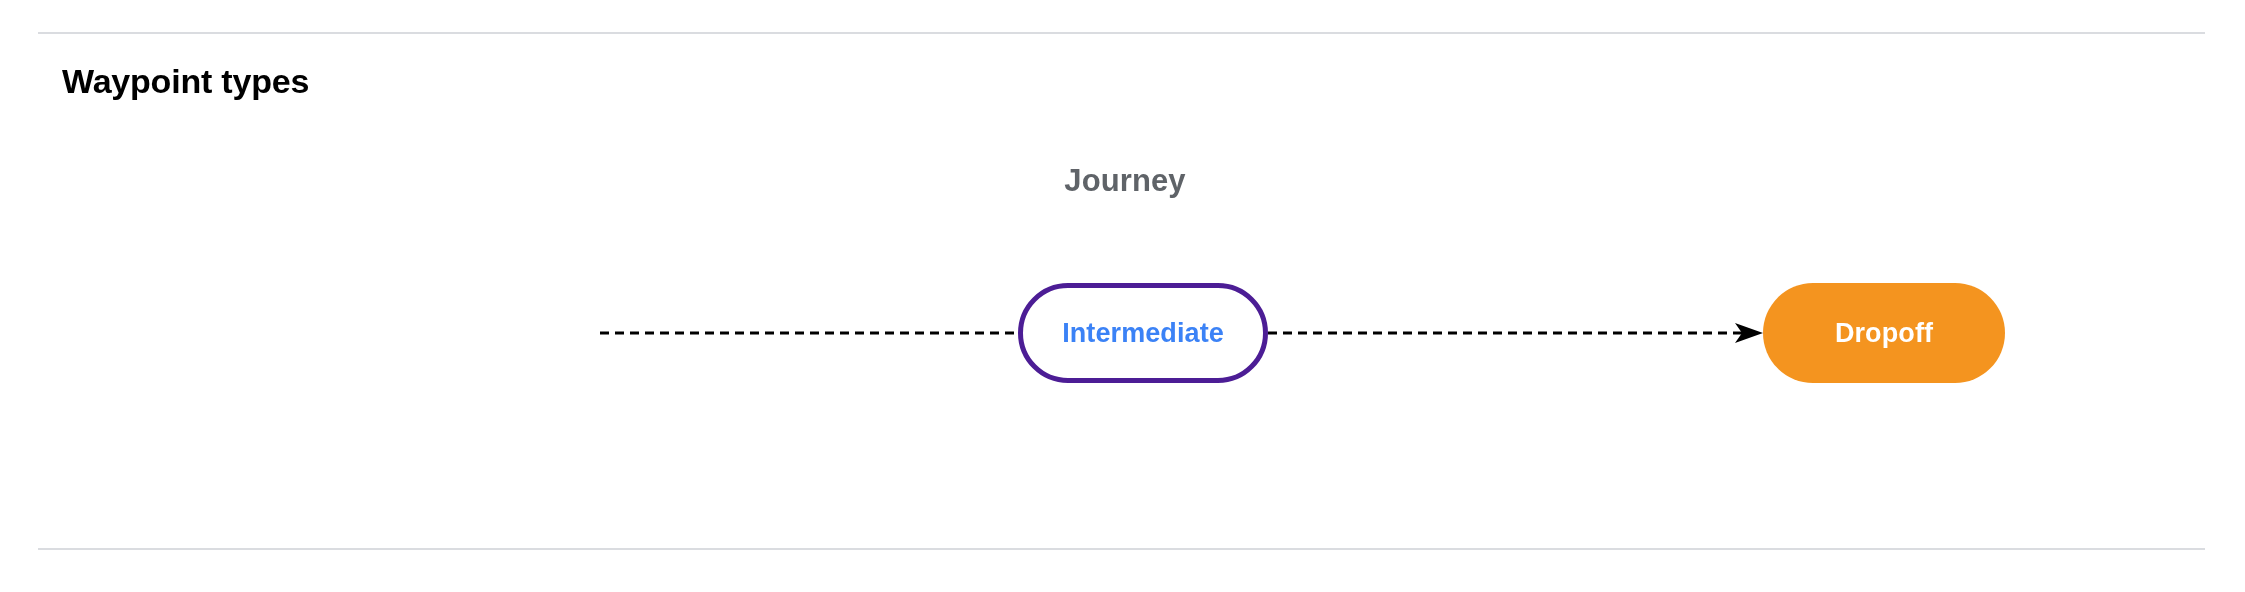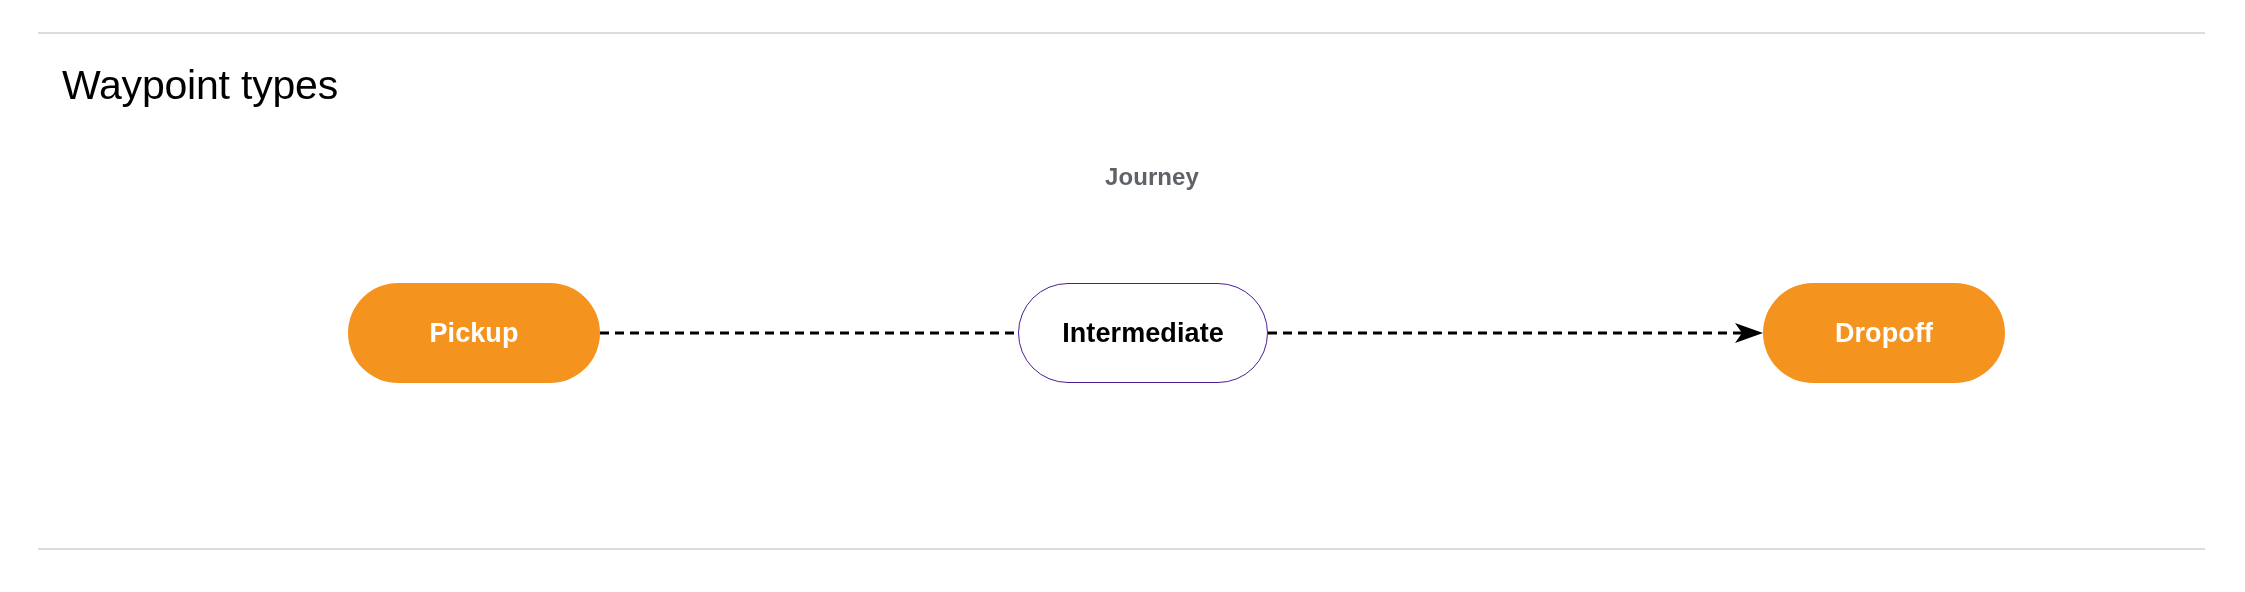--- a/index.html
+++ b/index.html
@@ -29,43 +29,43 @@
     background: #dadce0;
   }
   .divider.top    { top: 32px; }
   .divider.bottom { top: 548px; }
 
   
   .section-title {
     position: absolute;
     left: 62px;
     top: 62px;
-    font-size: 41px;
-    font-weight: normal;
+    font-size: 34px;
+    font-weight: bold;
     color: #000000;
     letter-spacing: -0.2px;
     white-space: nowrap;
   }
 
   
   .diagram {
     position: absolute;
     left: 0;
     top: 0;
     width: 2245px;
     height: 592px;
   }
 
   .journey-label {
     position: absolute;
-    left: 952px;
+    left: 925px;
     top: 163px;
     width: 400px;
     text-align: center;
-    font-size: 24px;
+    font-size: 31px;
     font-weight: bold;
     color: #5f6368;
     letter-spacing: 0.1px;
     white-space: nowrap;
   }
 
   
   .connectors {
     position: absolute;
     left: 0;
@@ -95,22 +95,22 @@
     left: 348px;
     width: 252px;
     background: #F4941F;
     color: #ffffff;
   }
 
   .node-intermediate {
     left: 1018px;
     width: 250px;
     background: #ffffff;
-    border: 1px solid #4c1d95;
-    color: #000000;
+    border: 5px solid #4c1d95;
+    color: #3b82f6;
   }
 
   .node-dropoff {
     left: 1763px;
     width: 242px;
     background: #F4941F;
     color: #ffffff;
     text-align: right;
   }
 </style>
@@ -128,23 +128,20 @@
     <div class="journey-label">Journey</div>
 
     <svg class="connectors" width="2245" height="592" viewBox="0 0 2245 592" xmlns="http://www.w3.org/2000/svg">
 
       <line x1="600" y1="333" x2="1018" y2="333" stroke="#000000" stroke-width="3" stroke-dasharray="9 6"></line>
 
       <line x1="1268" y1="333" x2="1742" y2="333" stroke="#000000" stroke-width="3" stroke-dasharray="9 6"></line>
       <polygon points="1763,333 1735,323 1742,333 1735,343" fill="#000000"></polygon>
     </svg>
 
-    <div class="node node-pickup">
-      <span>Pickup</span>
-    </div>
 
     <div class="node node-intermediate">
       <span>Intermediate</span>
     </div>
 
     <div class="node node-dropoff">
       <span>Dropoff</span>
     </div>
 
   </div>

